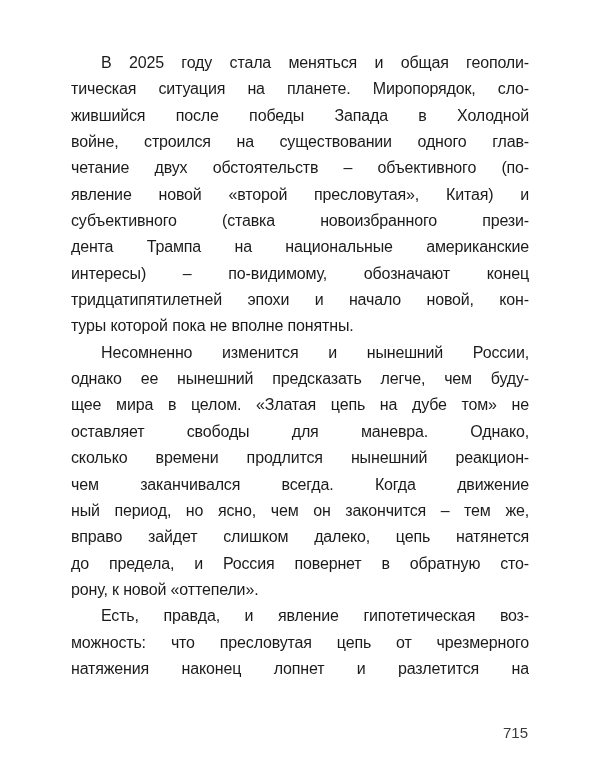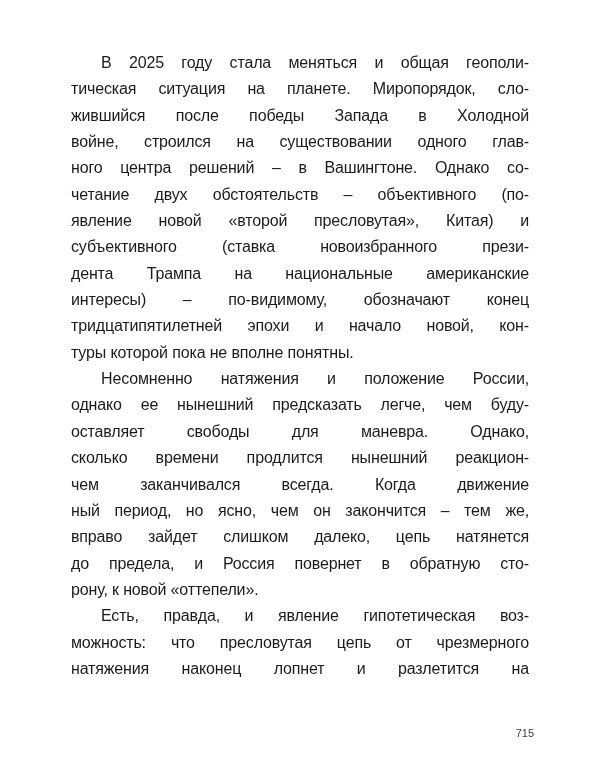--- a/index.html
+++ b/index.html
@@ -33,46 +33,46 @@
   }
   .line.indent {
     padding-left: 30px;
   }
   .line.para-end {
     text-align-last: left;
   }
   .page-number {
     position: absolute;
     top: 725px;
-    right: 66px;
-    font-size: 11px;
+    right: 72px;
+    font-size: 15px;
     line-height: 16px;
     color: #3b3b3b;
     text-align: left;
   }
 </style>
 </head>
 <body>
 
 <div class="page" style="background: rgb(255, 255, 255);">
   <div class="text-block" style="color: rgb(27, 27, 27);">
       <div class="line indent">В 2025 году стала меняться и общая геополи-</div>
       <div class="line">тическая ситуация на планете. Миропорядок, сло-</div>
       <div class="line">жившийся после победы Запада в Холодной</div>
       <div class="line">войне, строился на существовании одного глав-</div>
-      <div class="line">ного центра решений – в Вашингтоне. Однако со-</div>
       <div class="line">четание двух обстоятельств – объективного (по-</div>
       <div class="line">явление новой «второй пресловутая», Китая) и</div>
       <div class="line">субъективного (ставка новоизбранного прези-</div>
       <div class="line">дента Трампа на национальные американские</div>
       <div class="line">интересы) – по-видимому, обозначают конец</div>
       <div class="line">тридцатипятилетней эпохи и начало новой, кон-</div>
       <div class="line para-end">туры которой пока не вполне понятны.</div>
-      <div class="line indent">Несомненно натяжения и положение России,</div>
+      <div class="line indent">Несомненно изменится и нынешний России,</div>
       <div class="line">однако ее нынешний предсказать легче, чем буду-</div>
+      <div class="line">щее мира в целом. «Златая цепь на дубе том» не</div>
       <div class="line">оставляет свободы для маневра. Однако,</div>
       <div class="line">сколько времени продлится нынешний реакцион-</div>
       <div class="line">чем заканчивался всегда. Когда движение</div>
       <div class="line">ный период, но ясно, чем он закончится – тем же,</div>
       <div class="line">вправо зайдет слишком далеко, цепь натянется</div>
       <div class="line">до предела, и Россия повернет в обратную сто-</div>
       <div class="line para-end">рону, к новой «оттепели».</div>
       <div class="line indent">Есть, правда, и явление гипотетическая воз-</div>
       <div class="line">можность: что пресловутая цепь от чрезмерного</div>
       <div class="line">натяжения наконец лопнет и разлетится на</div>

